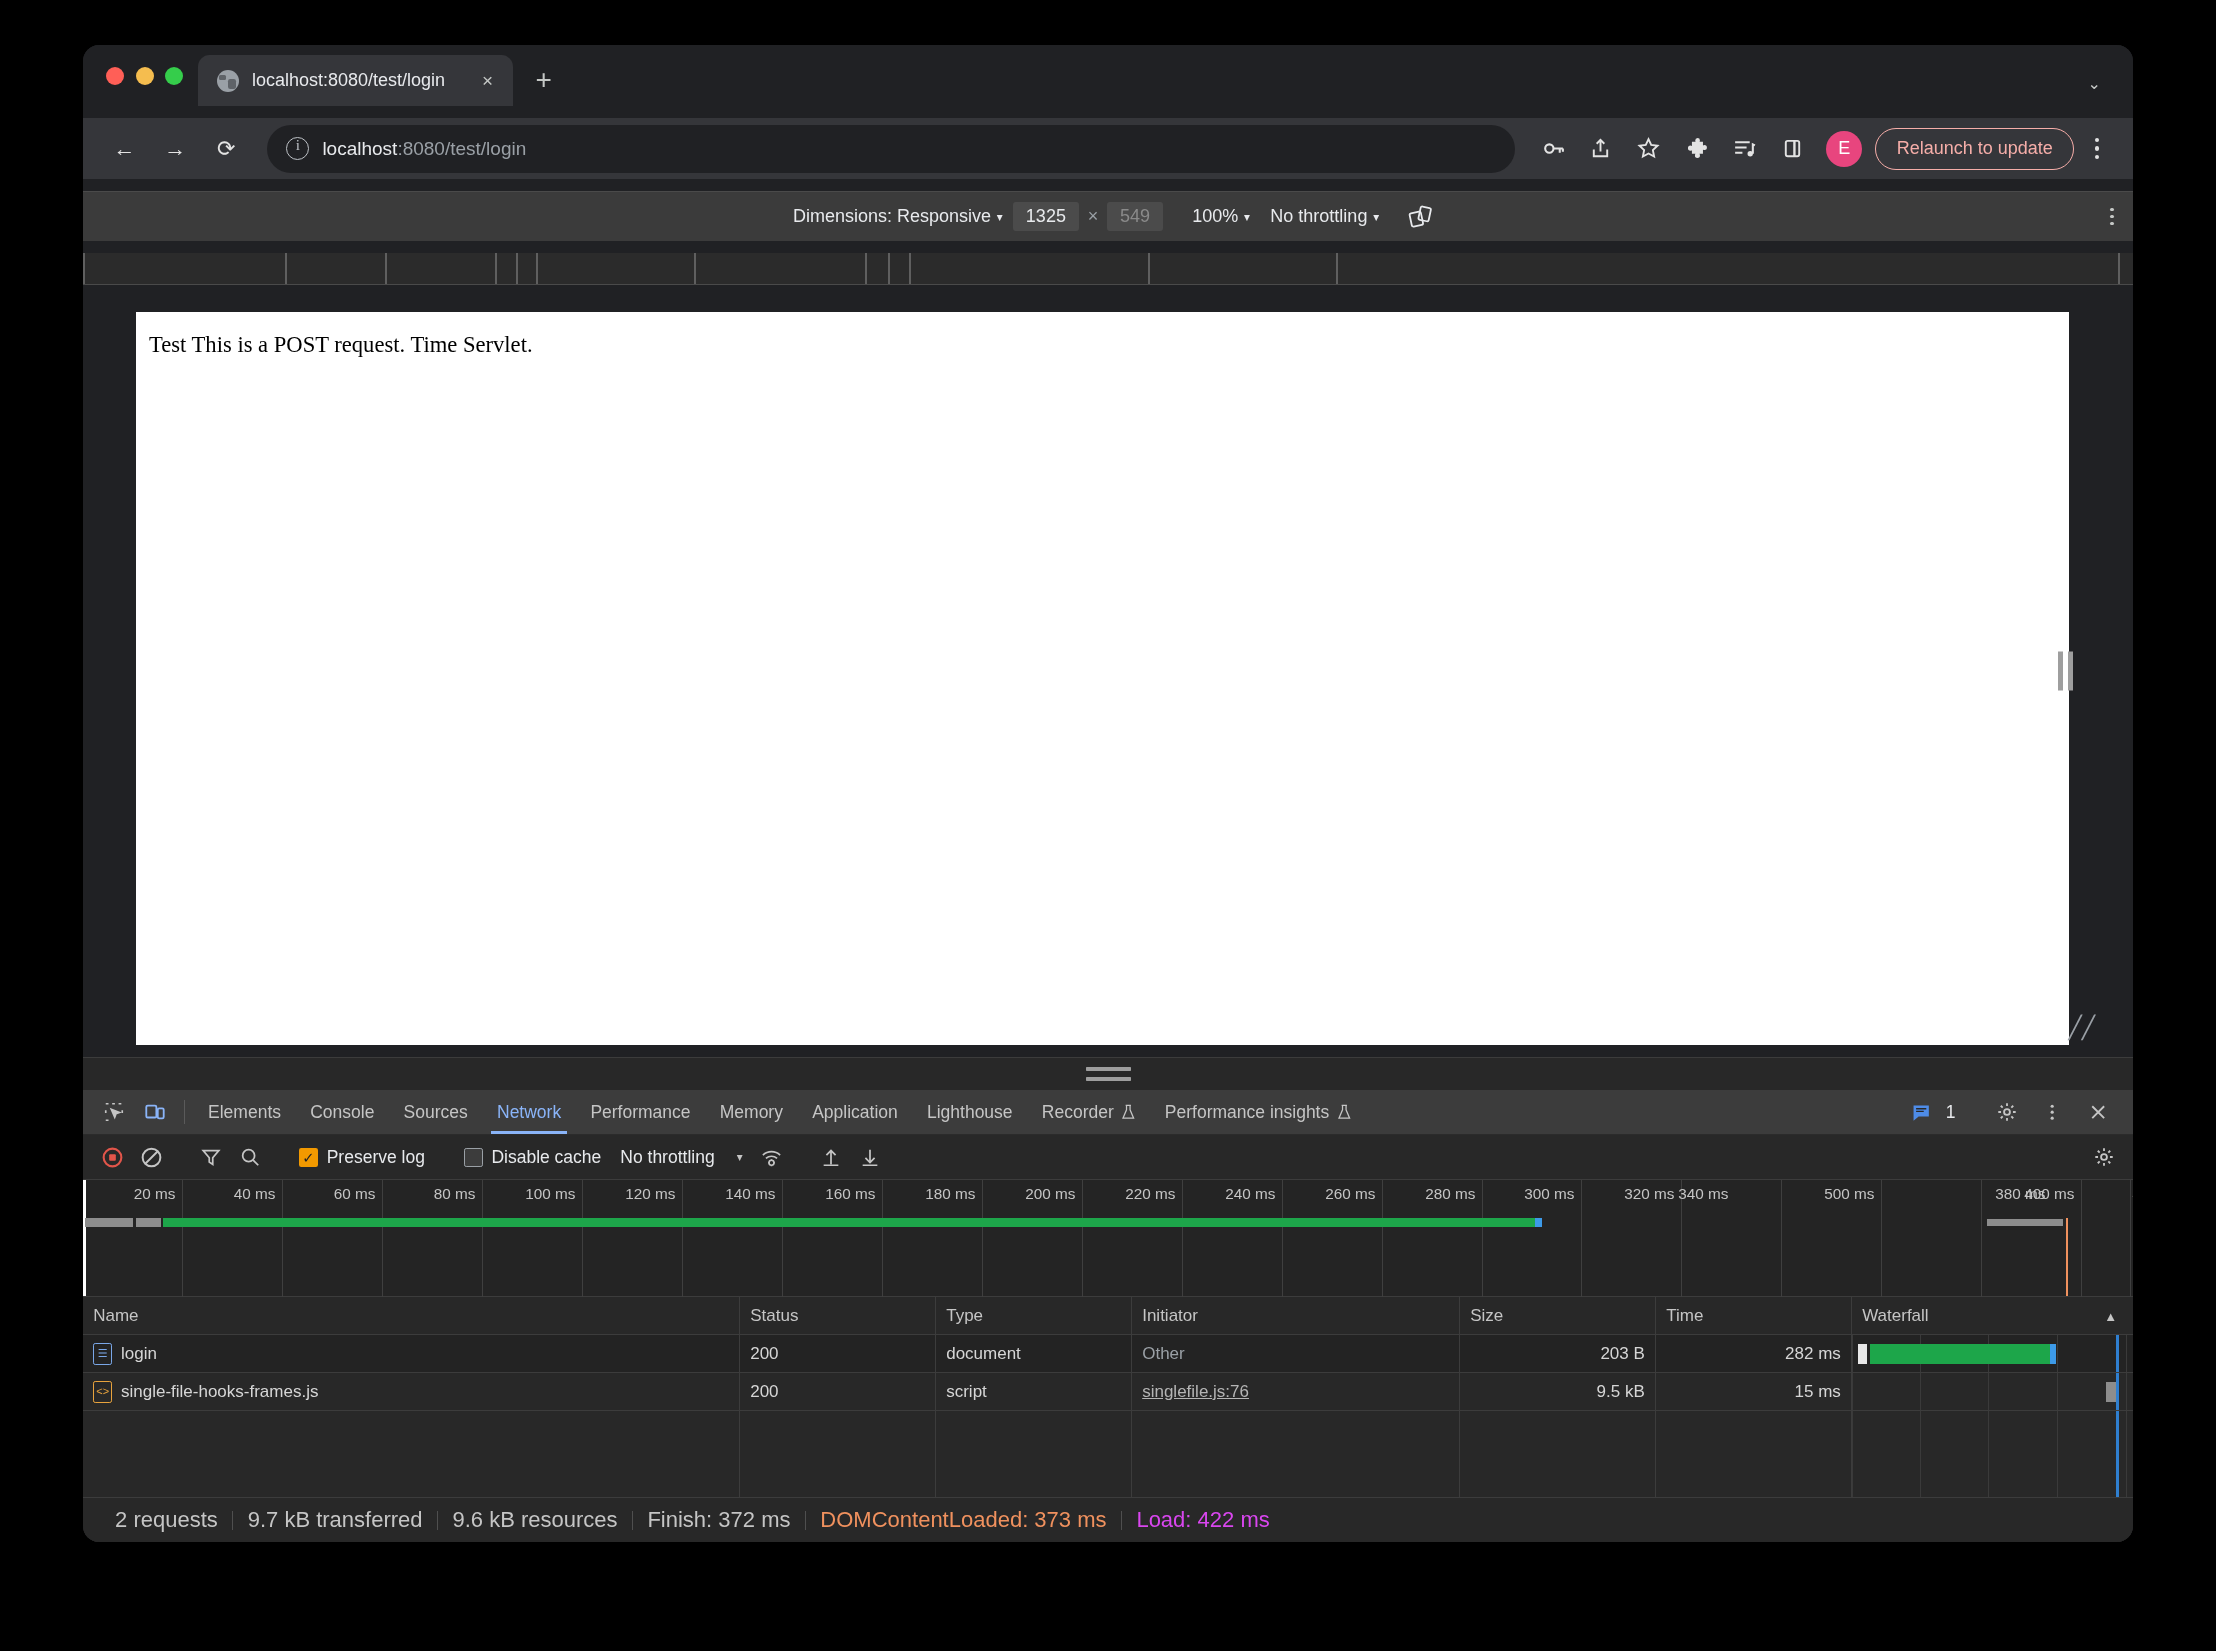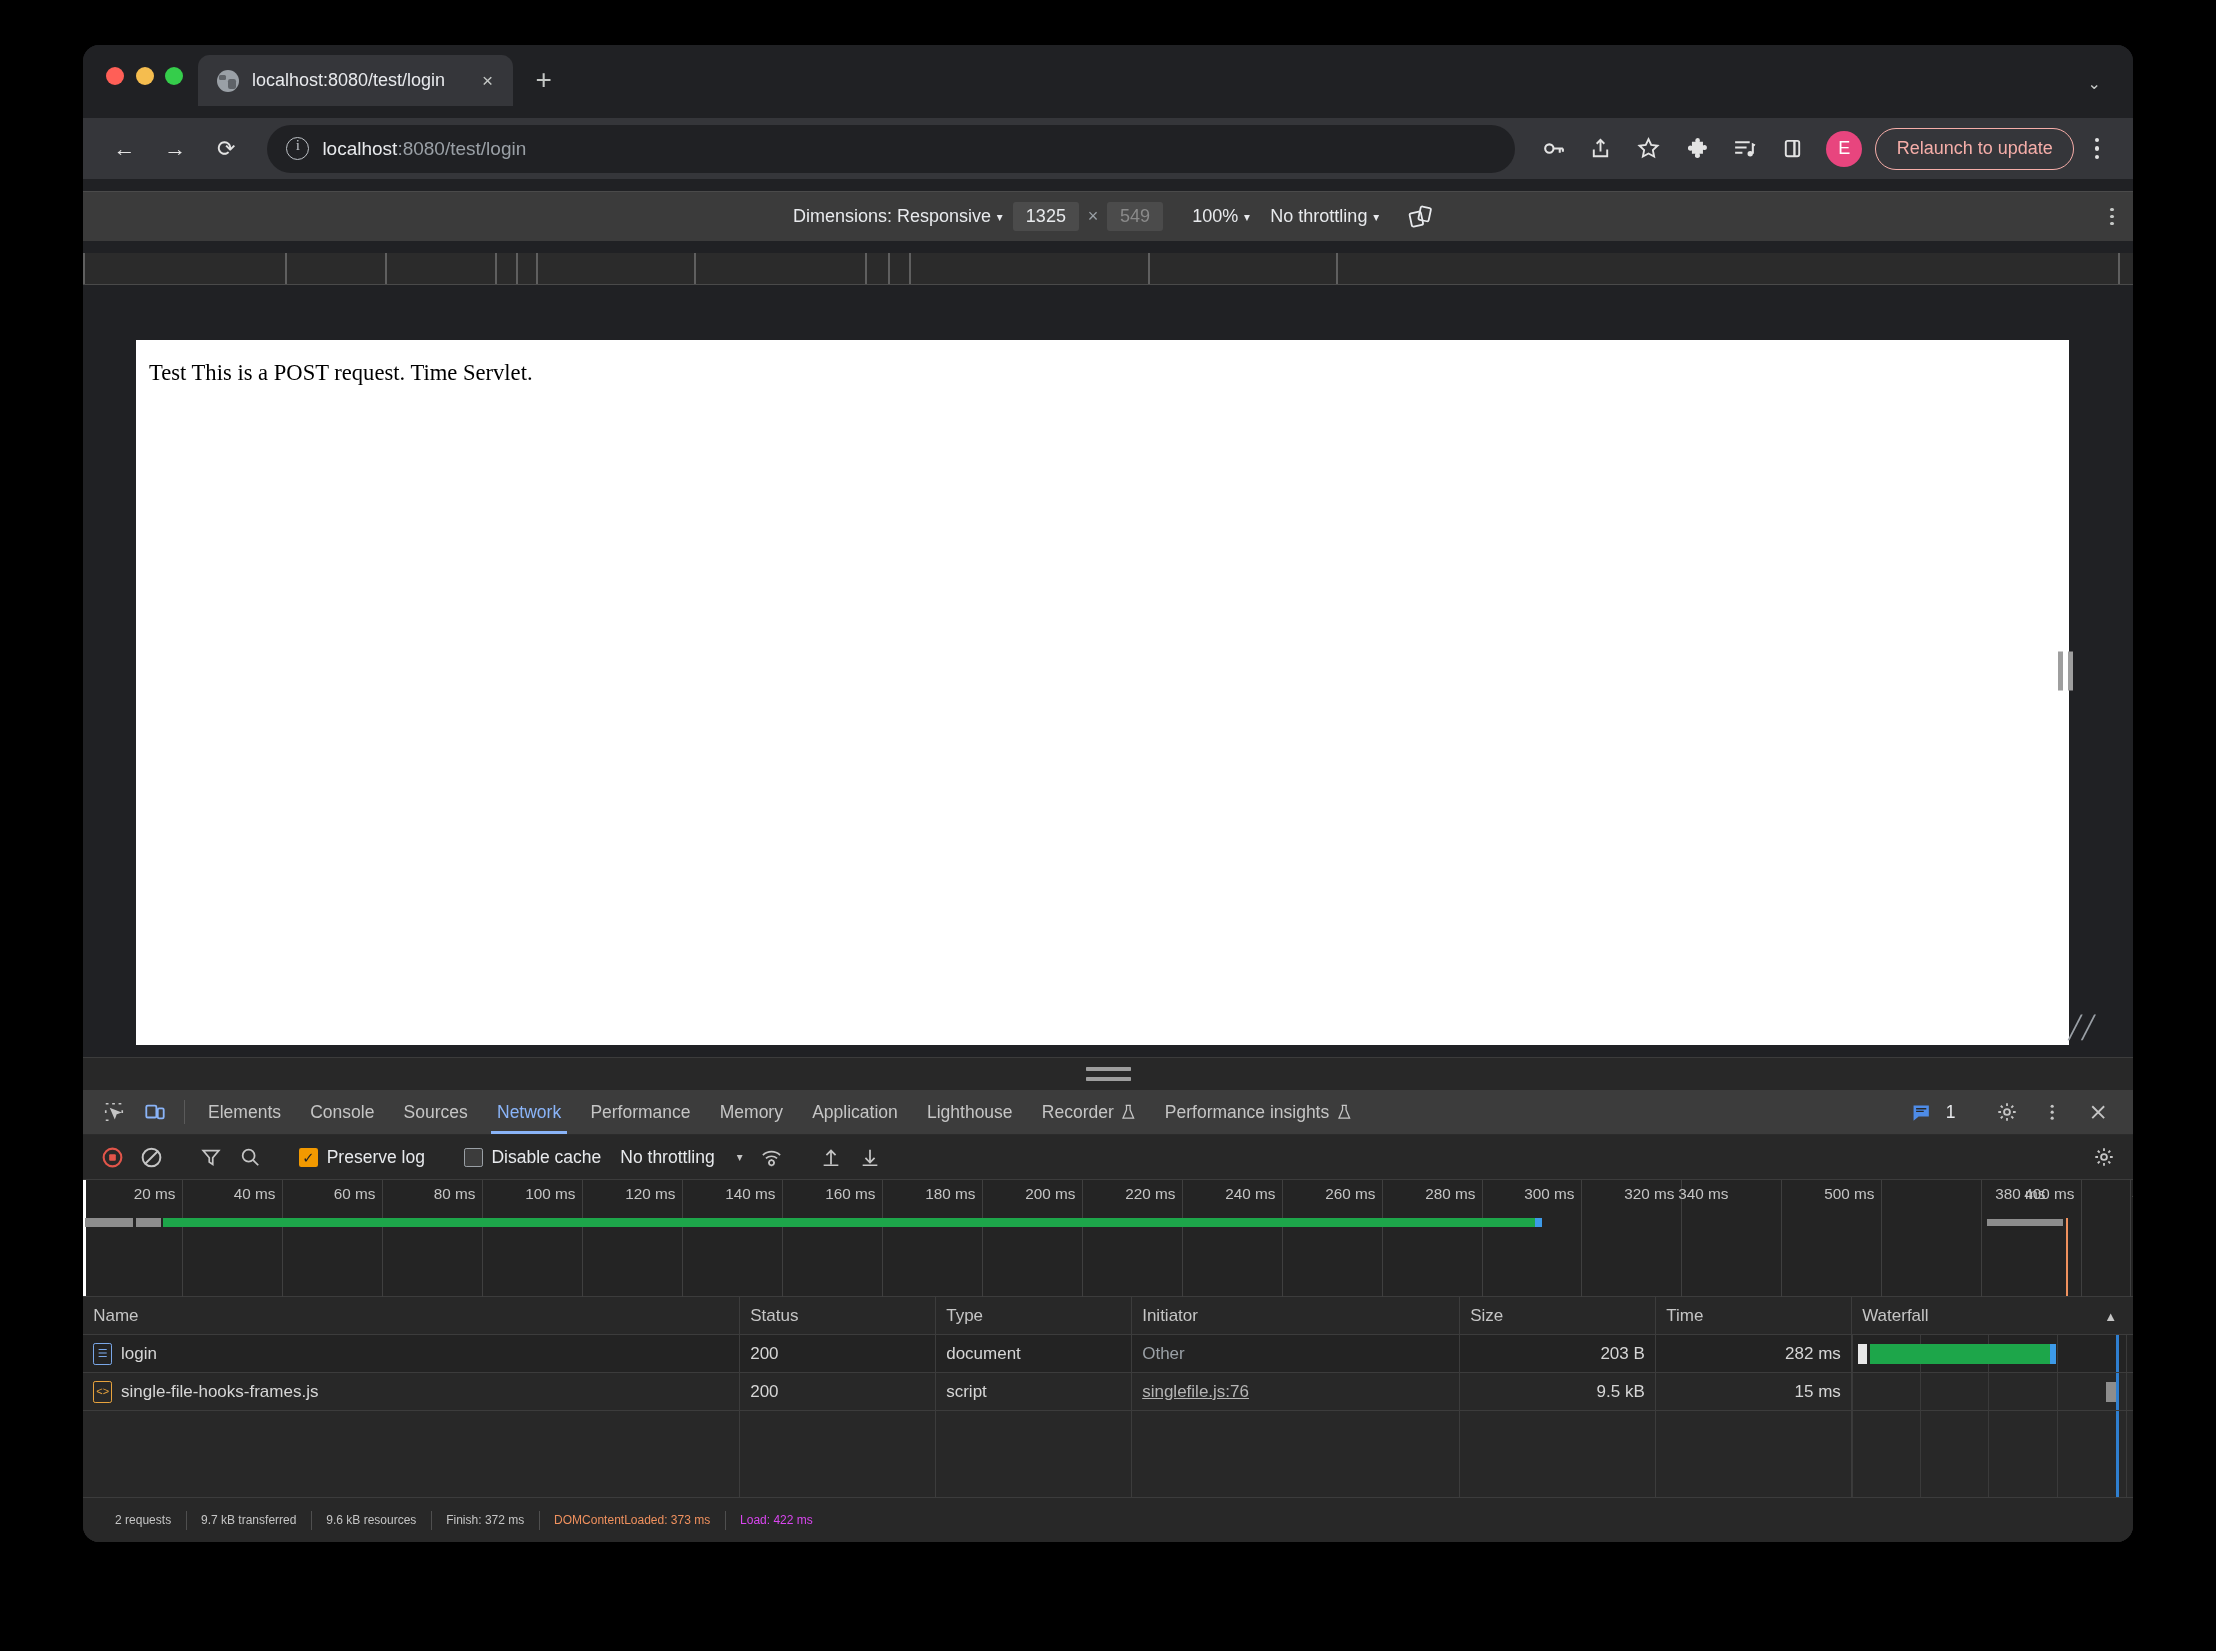--- a/index.html
+++ b/index.html
@@ -198,21 +198,20 @@
     position: relative;
     display: flex;
     justify-content: flex-start;
     padding: 14.6px 0 0 53px;
     min-height: 0;
   }
   #page-frame {
     width: 1933px;
     background: #ffffff;
     position: relative;
-    margin-top: 28px;
   }
   #page-text {
     color: #000; font-family: "Liberation Serif", serif;
     font-size: 22.6px; padding: 20.4px 0 0 13px;
   }
   #vp-handle-right {
     position: absolute; right: 60px; top: 50%;
     transform: translateY(-50%);
     display: flex; gap: 5.1px;
   }
@@ -354,21 +353,21 @@
   .wf-grid { position: absolute; inset: 0; }
   .wf-grid .g { position: absolute; top: 0; bottom: 0; width: 0.7px; background: #3a3a3a; }
   .wf-bar { position: absolute; top: 8.8px; height: 20.4px; }
 
   #dt-status {
     height: 45px; background: #282828;
     border-top: 0.7px solid #3c3c3c;
     display: flex; align-items: center;
     padding-left: 17.5px;
   }
-  .st-item { color: #c5c5c5; font-size: 12px; padding: 0 14.6px; white-space: nowrap; }
+  .st-item { color: #c5c5c5; font-size: 22px; padding: 0 14.6px; white-space: nowrap; }
   .st-sep { width: 0.7px; height: 19px; background: #4f4f4f; }
 
   svg { display: block; }
 </style>
 </head>
 <body>
 
 <div id="browser-window">
 
   <div id="tab-strip">

